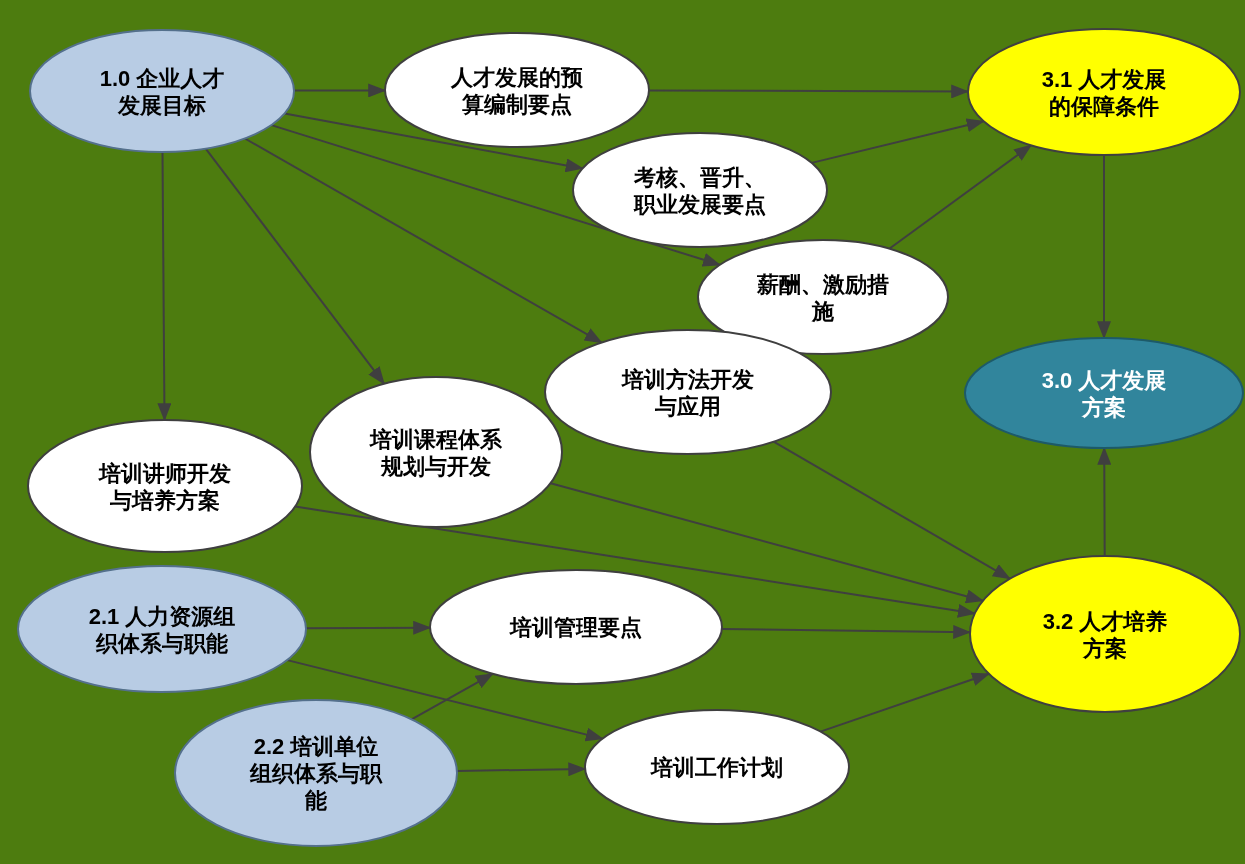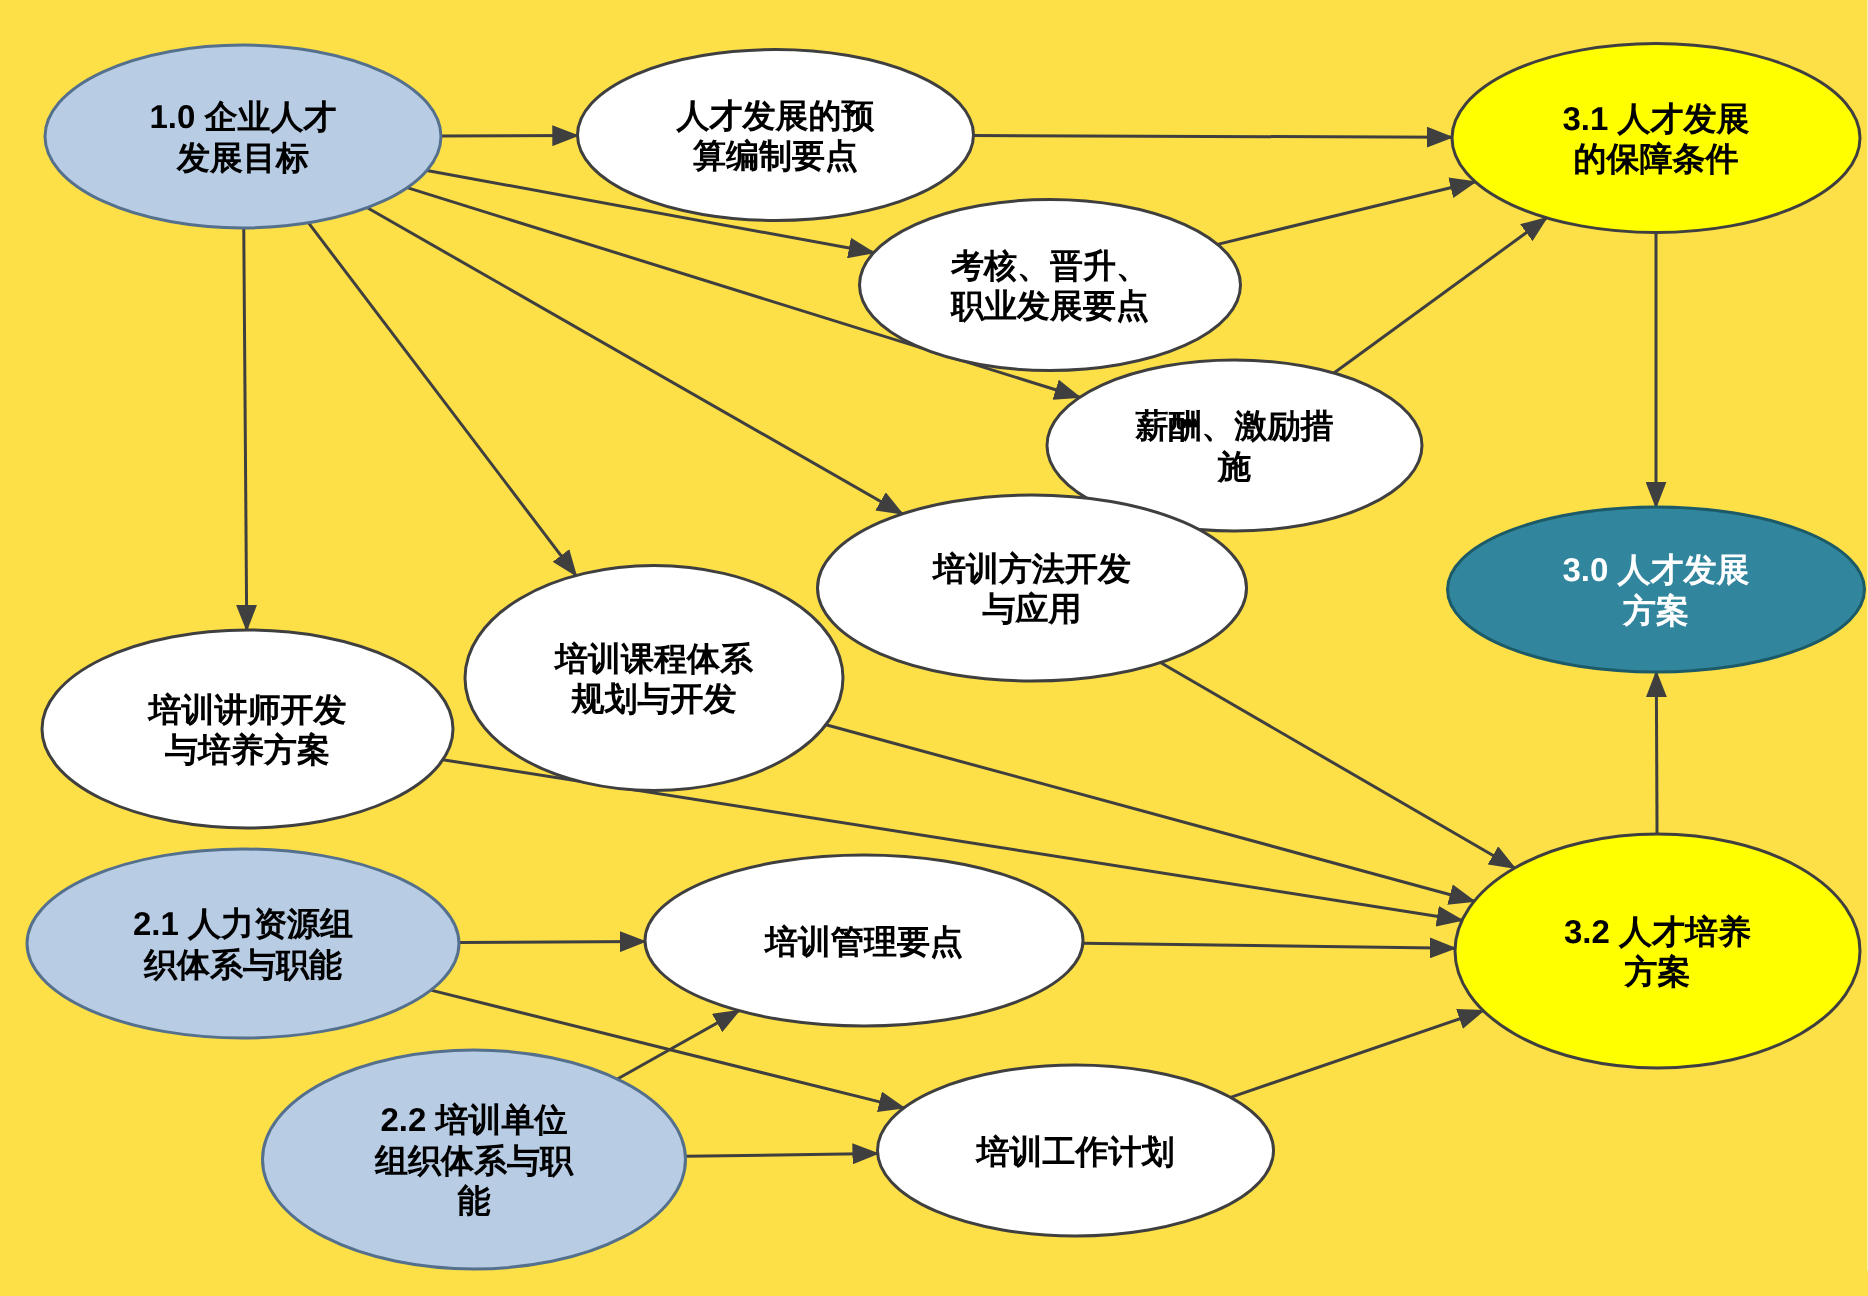--- a/index.html
+++ b/index.html
@@ -4,21 +4,21 @@
 <style>
   html, body {
     margin: 0;
     padding: 0;
     background: #ffffff;
   }
   .stage {
     position: relative;
     width: 1245px;
     height: 864px;
-    background: #fde047;
+    background: #4d7c0f;
     overflow: hidden;
     font-family: "Liberation Sans", "DejaVu Sans", sans-serif;
   }
   svg text {
     font-family: "Liberation Sans", "DejaVu Sans", sans-serif;
     font-weight: bold;
   }
 </style>
 </head>
 <body>

